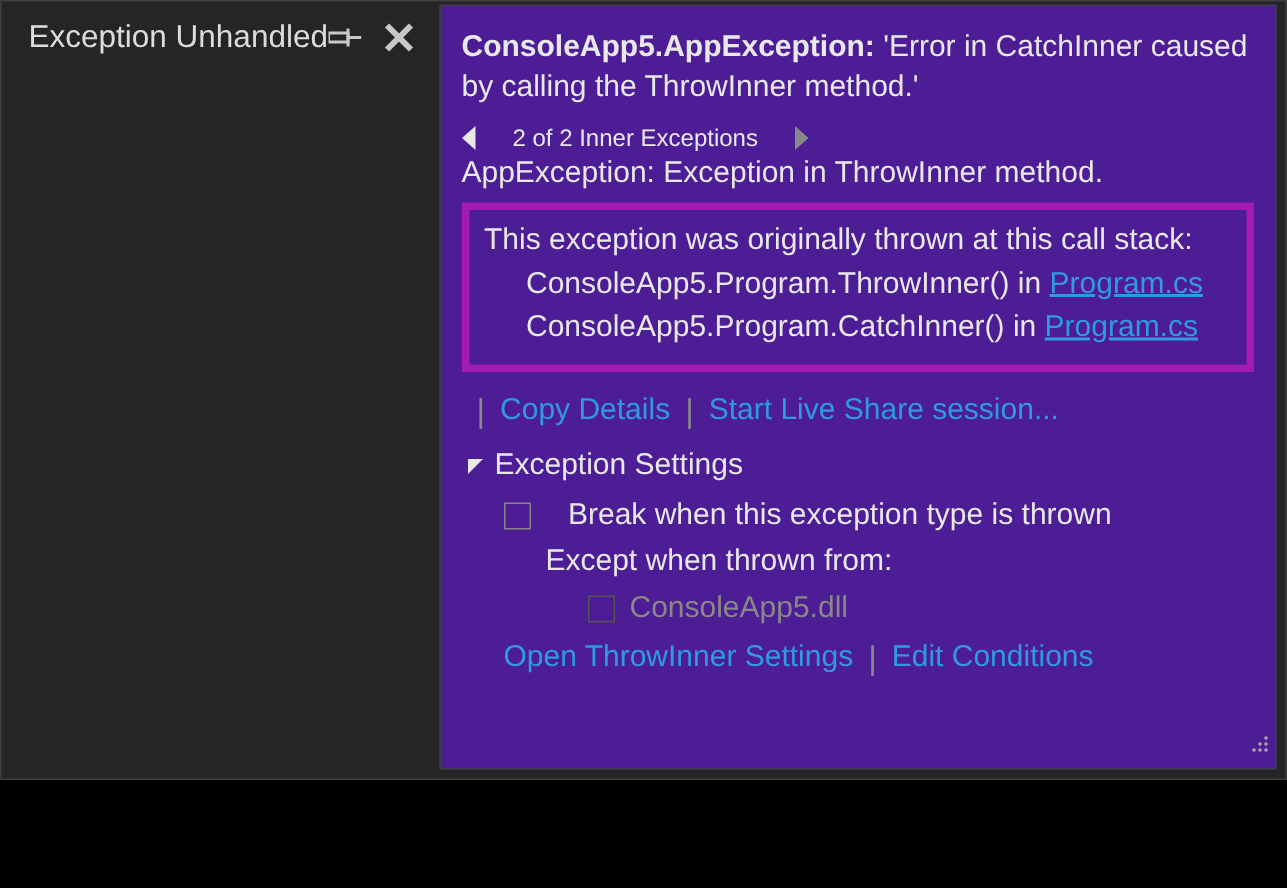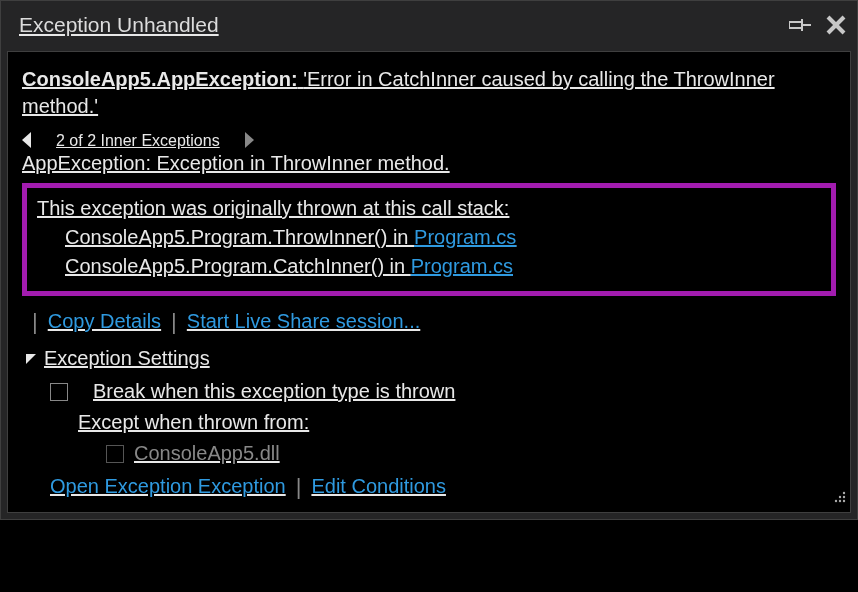--- a/index.html
+++ b/index.html
@@ -11,22 +11,21 @@
     width: 858px;
     height: 592px;
     overflow: hidden;
   }
   .window {
     background: #252526;
     border: 1px solid #3f3f3f;
     width: 858px;
     height: 520px;
     display: flex;
-    flex-direction: column;
-    text-decoration: underline;
+    flex-direction: row;
   }
   .titlebar {
     display: flex;
     align-items: center;
     justify-content: space-between;
     padding: 6px 10px 6px 18px;
     height: 48px;
   }
   .titlebar-title {
     font-size: 21px;
@@ -36,21 +35,21 @@
   .titlebar-controls {
     display: flex;
     align-items: center;
     gap: 14px;
   }
   .pin-icon svg, .close-icon svg { display: block; }
   .content {
     border: 1px solid #3f3f3f;
     margin: 2px 6px 6px 6px;
     flex: 1;
-    background: #000000;
+    background: #4c1d95;
     padding: 14px 14px 10px 14px;
     position: relative;
     display: flex;
     flex-direction: column;
   }
   .exc-msg {
     color: #e8e8e8;
     font-size: 20px;
     line-height: 1.35;
     margin-bottom: 12px;
@@ -226,21 +225,21 @@
         <span>Break when this exception type is thrown</span>
       </div>
       <div class="except-label">Except when thrown from:</div>
       <div class="dll-row">
         <span class="cb disabled"></span>
         <span>ConsoleApp5.dll</span>
       </div>
     </div>
 
     <div class="bottom-links">
-      <span class="action-link">Open Exception Exception</span>
+      <span class="action-link">Open ThrowInner Settings</span>
       <span class="sep">|</span>
       <span class="action-link">Edit Conditions</span>
     </div>
 
     <span class="resize-grip">
       <svg width="14" height="14" viewBox="0 0 14 14">
         <circle cx="12" cy="4" r="1.2" fill="#aaa"></circle>
         <circle cx="8" cy="8" r="1.2" fill="#aaa"></circle>
         <circle cx="12" cy="8" r="1.2" fill="#aaa"></circle>
         <circle cx="4" cy="12" r="1.2" fill="#aaa"></circle>

